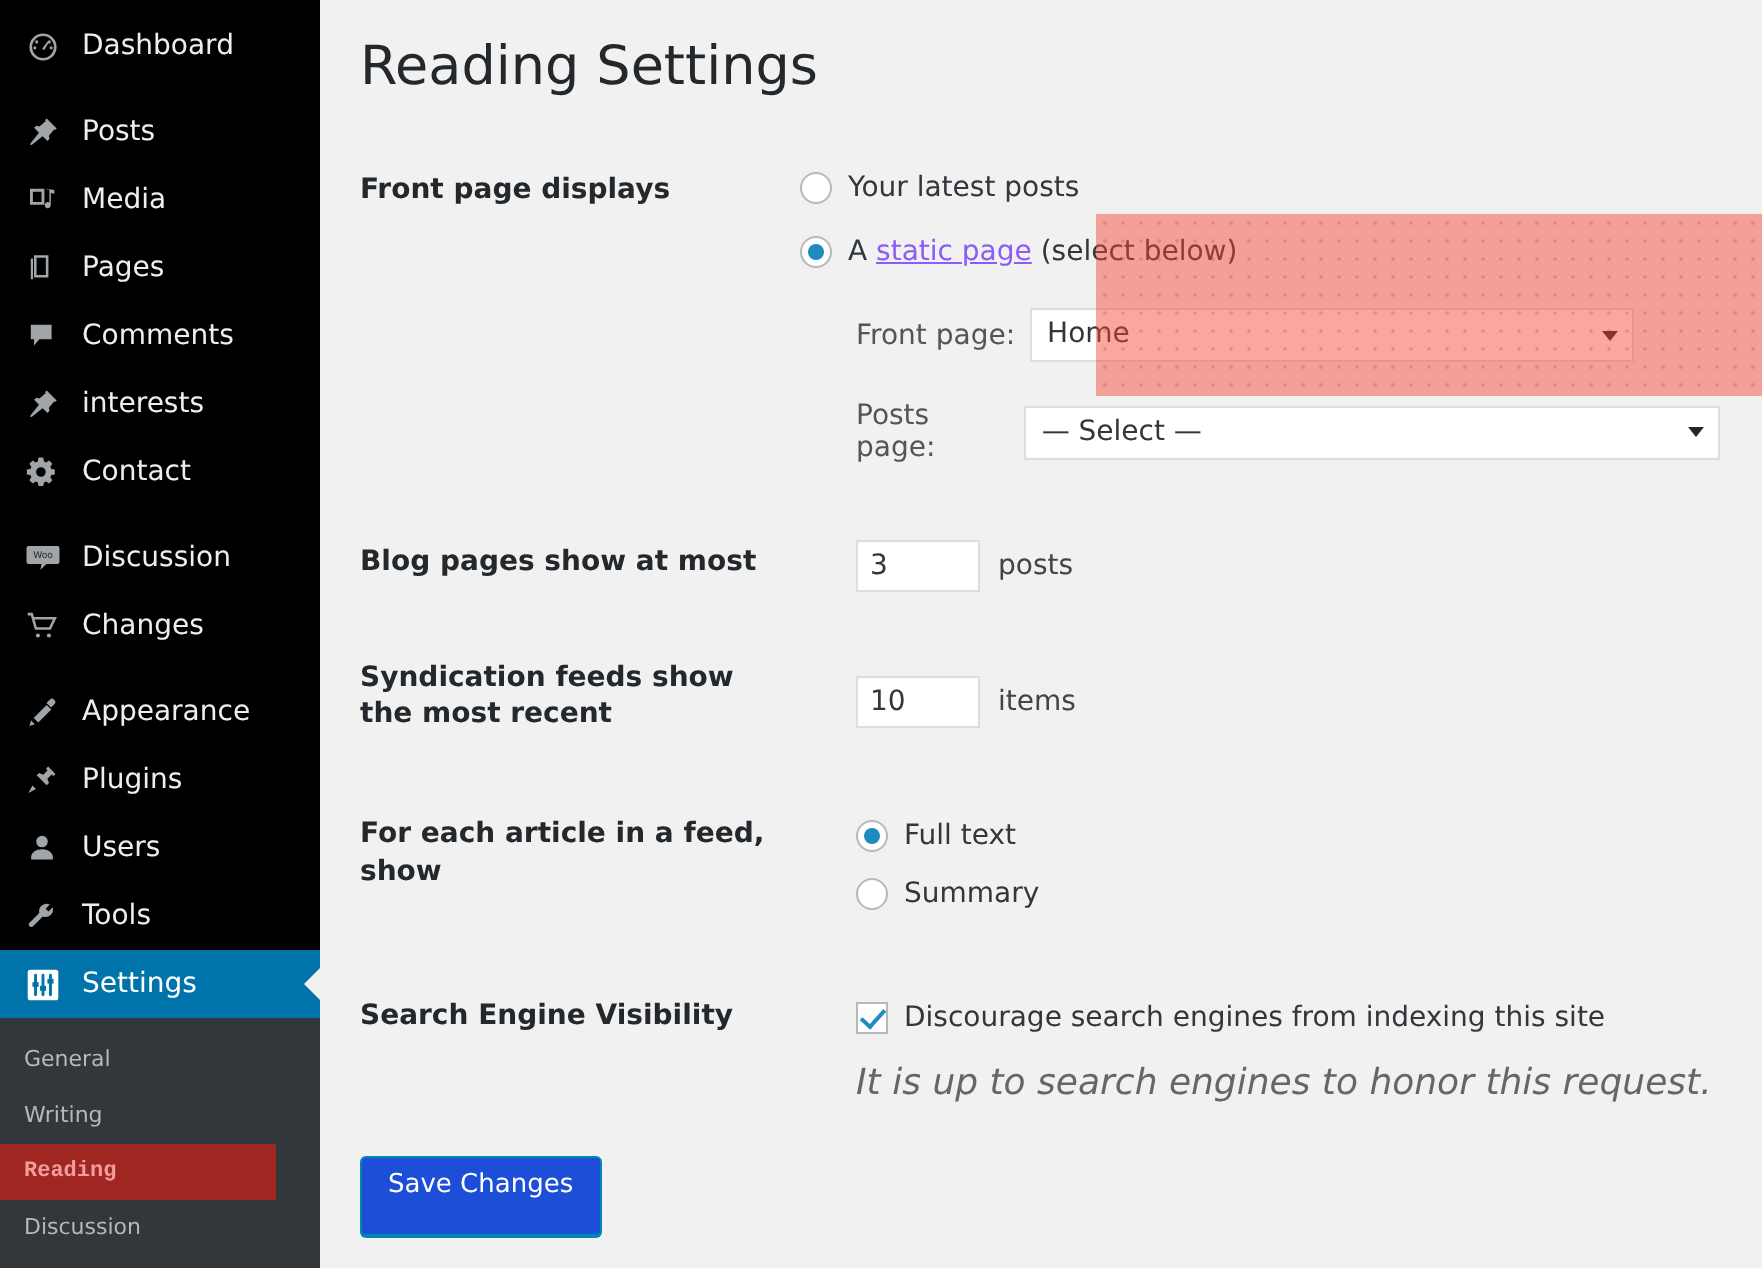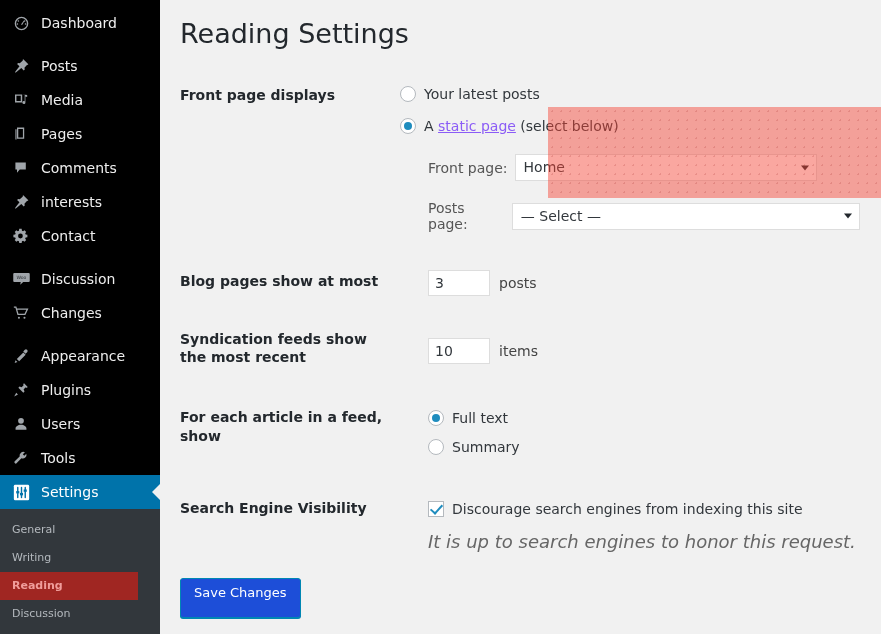--- a/index.html
+++ b/index.html
@@ -65,20 +65,21 @@
     padding: 5px 0 5px 12px;
     line-height: 18px;
     cursor: pointer;
     white-space: nowrap;
   }
   .sub-item.hl {
     background: #a02622;
     color: #f09d9b;
     font-weight: bold;
     width: 138px;
+    font-family: Liberation Mono, monospace;
   }
 
   
   .main {
     flex: 1;
     height: 634px;
     background: #f1f1f1;
     padding: 10px 0 0 20px;
     position: relative;
     overflow: hidden;

